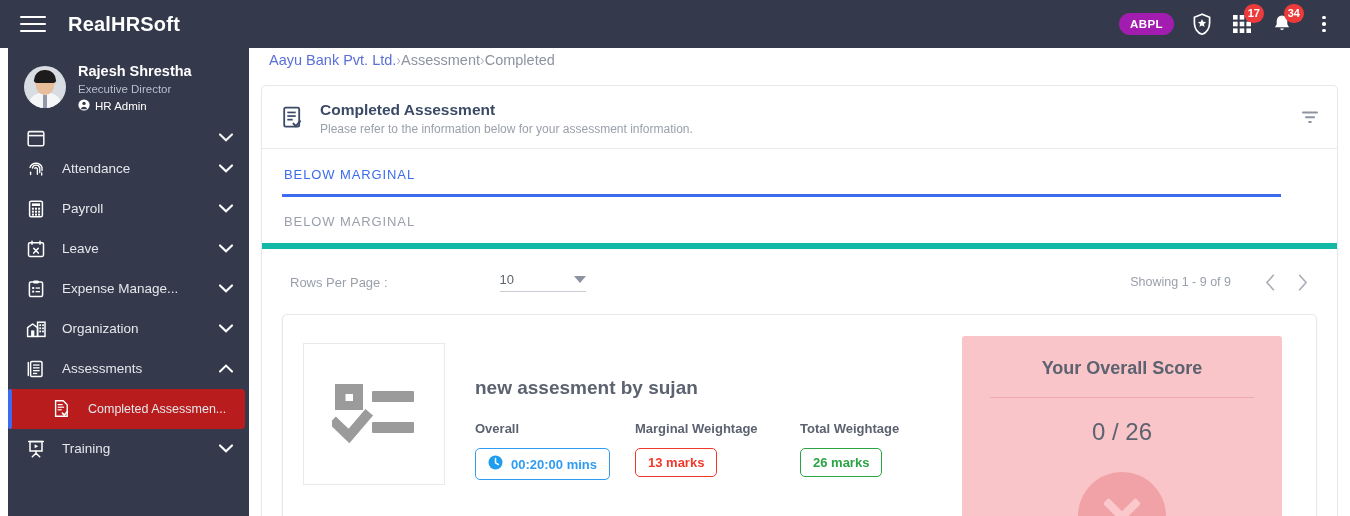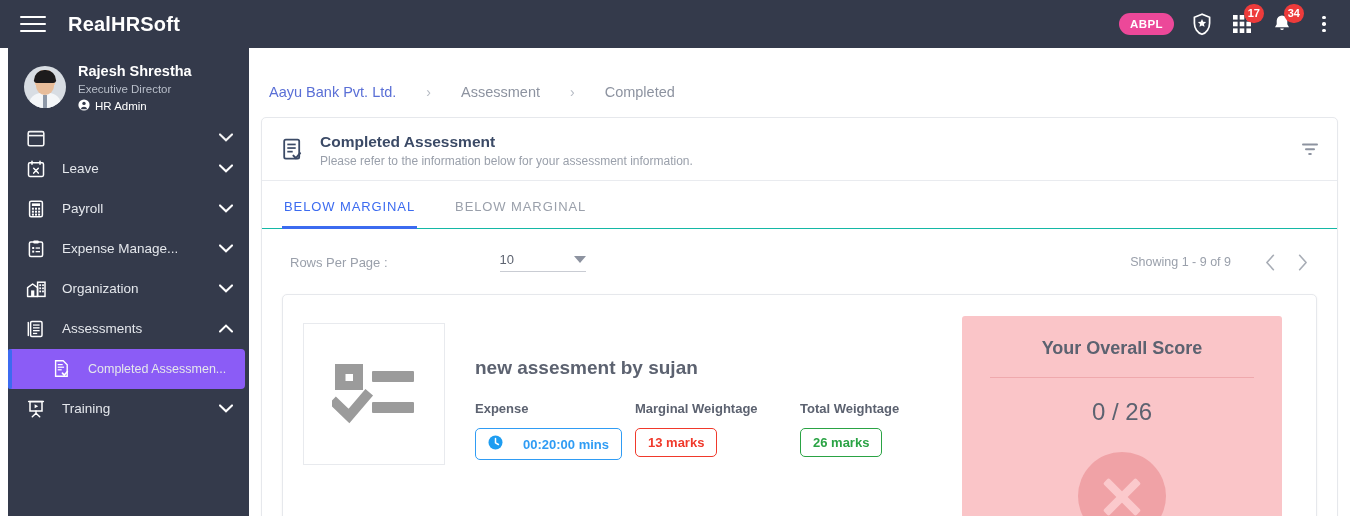--- a/index.html
+++ b/index.html
@@ -25,21 +25,21 @@
   }
   .hamburger span { display: block; height: 2px; background: #ffffff; border-radius: 1px; }
   .brand {
     color: #ffffff; font-size: 20px; font-weight: 700; letter-spacing: .2px;
   }
   .topbar-right {
     margin-left: auto; display: flex; align-items: center; gap: 16px;
     padding-right: 16px;
   }
   .org-chip {
-    background: #ec4899; color: #fff; font-size: 11.5px; font-weight: 700;
+    background: #a21caf; color: #fff; font-size: 11.5px; font-weight: 700;
     padding: 5px 11px; border-radius: 14px; letter-spacing: .4px;
   }
   .ticon { width: 24px; height: 24px; position: relative; cursor: pointer;
            display: flex; align-items: center; justify-content: center; }
   .ticon svg { display: block; }
   .badge {
     position: absolute; top: -8px; right: -10px; min-width: 19px; height: 19px;
     background: #ed3b3b; color: #fff; border-radius: 10px;
     font-size: 11px; font-weight: 700; line-height: 19px; text-align: center;
     padding: 0 4px;
@@ -82,37 +82,37 @@
   .navitem .nicon { width: 26px; flex: 0 0 26px; display: flex; align-items: center; }
   .navitem .nlabel { margin-left: 10px; white-space: nowrap; overflow: hidden; }
   .navitem .chev { margin-left: auto; margin-right: 24px; }
   .navitem.cut { height: 22px; overflow: hidden; opacity: .95; }
   .subitem {
     display: flex; align-items: center; height: 40px; padding-left: 44px;
     color: #e4e7ec; font-size: 12.5px; cursor: pointer; position: relative;
   }
   .subitem .nicon { width: 24px; flex: 0 0 24px; display: flex; align-items: center; }
   .subitem .nlabel { margin-left: 12px; white-space: nowrap; overflow: hidden; }
-  .subitem.active { background: #8b5cf6; border-radius: 4px; margin-right: 12px; }
+  .subitem.active { background: #b91c1c; border-radius: 4px; margin-right: 12px; }
   .subitem.active::before {
     content: ""; position: absolute; left: 0; top: 0; bottom: 0; width: 4px;
     background: #3c6bf0; border-radius: 2px;
   }
   .sb-track {
     position: absolute; left: 243px; top: 65px; width: 6px; height: 403px;
     background: #cfcdc6; border-radius: 3px;
   }
 
   
   .main {
     position: absolute; top: 48px; left: 249px; width: 1101px; height: 468px;
     background: #ffffff; overflow: hidden;
   }
   .breadcrumb {
-    display: flex; align-items: center; gap: 30px; padding: 36px 0 0 20px;
+    display: flex; align-items: center; gap: 0; padding: 4px 0 0 20px;
     font-size: 14.5px;
   }
   .bc-link { color: #5a6fd6; cursor: pointer; }
   .bc-sep { color: #b6bbc4; font-size: 14px; }
   .bc-mid { color: #8d93a0; cursor: pointer; }
   .bc-cur { color: #8d93a0; }
 
   .card {
     margin: 17px 12px 0 12px; border: 1px solid #e6e8ec;
     border-radius: 5px; background: #fff; width: 1077px;
@@ -120,21 +120,21 @@
   }
   .card-head {
     display: flex; align-items: center; padding: 14px 18px 12px 18px;
     border-bottom: 1px solid #e9ebef;
   }
   .ch-icon { flex: 0 0 28px; margin-right: 12px; display: flex; align-items: center; }
   .ch-title { color: #3b4a66; font-size: 15.5px; font-weight: 600; line-height: 1.25; }
   .ch-sub { color: #9aa0ab; font-size: 12px; margin-top: 3px; }
   .ch-filter { margin-left: auto; cursor: pointer; display: flex; align-items: center; }
 
-  .tabs { display: flex; padding: 0 20px; border-bottom: 1px solid #14b8a6; }
+  .tabs { display: flex; padding: 0 20px; border-bottom: 6px solid #14b8a6; flex-direction: column; }
   .tab {
     padding: 18px 2px 14px 2px; margin-right: 36px; font-size: 13px;
     letter-spacing: .9px; color: #9aa0ab; cursor: pointer; position: relative;
   }
   .tab.active { color: #3c6bf0; }
   .tab.active::after {
     content: ""; position: absolute; left: 0; right: 0; bottom: -1px; height: 3px;
     background: #3c6bf0;
   }
 
@@ -165,21 +165,21 @@
     flex: 0 0 142px; display: flex; align-items: center; justify-content: center;
   }
   .info { margin: 62px 0 0 30px; flex: 1 1 auto; }
   .a-title { color: #5c6270; font-size: 19px; font-weight: 700; }
   .meta-row { display: flex; margin-top: 22px; }
   .meta { margin-right: 0; }
   .meta.m1 { width: 160px; }
   .meta.m2 { width: 165px; }
   .meta-label { color: #5c6270; font-size: 13px; font-weight: 700; }
   .pill {
-    display: inline-flex; align-items: center; gap: 20px; margin-top: 12px;
+    display: inline-flex; align-items: center; gap: 8px; margin-top: 12px;
     border: 1px solid; border-radius: 5px; padding: 6px 12px;
     font-size: 13px; font-weight: 700;
   }
   .pill.blue { border-color: #2f9cf4; color: #2f9cf4; }
   .pill.red { border-color: #f0392b; color: #f0392b; }
   .pill.green { border-color: #2aa344; color: #2aa344; }
 
   .score {
     position: absolute; right: 34px; top: 21px; width: 320px; height: 230px;
     background: #fac5c8; border-radius: 3px; text-align: center;
@@ -287,30 +287,31 @@
           </svg>
       </span>
       <span class="nlabel"></span>
       <span class="chev">
         <svg width="14" height="9" viewBox="0 0 14 9">
             <path d="M1 1.4 7 7.2l6-5.8" fill="none" stroke="#fff" stroke-width="2.1" stroke-linecap="round"></path>
           </svg>
       </span>
     </div>
 
-
-    <div class="navitem">
-      <span class="nicon">
-        <svg width="20" height="20" viewBox="0 0 20 20">
-            <rect x="2.5" y="3.8" width="15" height="13.6" rx="1.4" fill="none" stroke="#fff" stroke-width="1.5"></rect>
-            <path d="M6 2.2v3M14 2.2v3" stroke="#fff" stroke-width="1.5" stroke-linecap="round"></path>
-            <path d="M7.7 9.3l4.6 4.8M12.3 9.3l-4.6 4.8" stroke="#fff" stroke-width="1.5" stroke-linecap="round"></path>
-          </svg>
-      </span>
-      <span class="nlabel">Leave</span>
+    <div class="navitem">
+      <span class="nicon">
+        <svg width="20" height="20" viewBox="0 0 20 20" fill="none" stroke="#fff" stroke-width="1.35" stroke-linecap="round">
+          <path d="M4 8.4a6.4 6.4 0 0 1 12 0v3.1"></path>
+            <path d="M6.4 9a3.8 3.8 0 0 1 7.4 0v4.6"></path>
+          <path d="M8.8 9.3a1.5 1.5 0 0 1 2.6 1v5"></path>
+            <path d="M4.6 13.2v2.3"></path>
+            <path d="M15.7 14v2"></path>
+        </svg>
+      </span>
+      <span class="nlabel">Attendance</span>
       <span class="chev">
         <svg width="14" height="9" viewBox="0 0 14 9">
             <path d="M1 1.4 7 7.2l6-5.8" fill="none" stroke="#fff" stroke-width="2.1" stroke-linecap="round"></path>
           </svg>
       </span>
     </div>
 
     <div class="navitem">
       <span class="nicon">
         <svg width="20" height="20" viewBox="0 0 20 20">
@@ -333,20 +334,36 @@
       <span class="chev">
         <svg width="14" height="9" viewBox="0 0 14 9">
             <path d="M1 1.4 7 7.2l6-5.8" fill="none" stroke="#fff" stroke-width="2.1" stroke-linecap="round"></path>
           </svg>
       </span>
     </div>
 
     <div class="navitem">
       <span class="nicon">
         <svg width="20" height="20" viewBox="0 0 20 20">
+            <rect x="2.5" y="3.8" width="15" height="13.6" rx="1.4" fill="none" stroke="#fff" stroke-width="1.5"></rect>
+            <path d="M6 2.2v3M14 2.2v3" stroke="#fff" stroke-width="1.5" stroke-linecap="round"></path>
+            <path d="M7.7 9.3l4.6 4.8M12.3 9.3l-4.6 4.8" stroke="#fff" stroke-width="1.5" stroke-linecap="round"></path>
+          </svg>
+      </span>
+      <span class="nlabel">Leave</span>
+      <span class="chev">
+        <svg width="14" height="9" viewBox="0 0 14 9">
+            <path d="M1 1.4 7 7.2l6-5.8" fill="none" stroke="#fff" stroke-width="2.1" stroke-linecap="round"></path>
+          </svg>
+      </span>
+    </div>
+
+    <div class="navitem">
+      <span class="nicon">
+        <svg width="20" height="20" viewBox="0 0 20 20">
             <rect x="3.4" y="3" width="13.2" height="14.6" rx="1.5" fill="none" stroke="#fff" stroke-width="1.5"></rect>
             <rect x="7.2" y="1.4" width="5.6" height="3.1" rx="1" fill="#fff"></rect>
             <g fill="#fff">
               <rect x="6.2" y="8" width="2" height="2"></rect>
               <rect x="9.6" y="8.4" width="4.4" height="1.3"></rect>
               <rect x="6.2" y="11.6" width="2" height="2"></rect>
               <rect x="9.6" y="12" width="4.4" height="1.3"></rect>
             </g>
           </svg>
       </span>
@@ -518,21 +535,21 @@
             <rect x="40" y="44" width="42" height="11" rx="1" fill="#9b9b9b"></rect>
           </svg>
         </span>
       </div>
 
       <div class="info">
         <div class="a-title">new assesment by sujan</div>
         <div class="meta-row">
 
           <div class="meta m1">
-            <div class="meta-label">Expense</div>
+            <div class="meta-label">Overall</div>
             <div class="pill blue">
               <span>
                 <svg width="15" height="15" viewBox="0 0 15 15">
                     <circle cx="7.5" cy="7.5" r="7" fill="#1e9df1"></circle>
                     <path d="M7.5 3.6v4.2l2.9 1.7" fill="none" stroke="#ffffff" stroke-width="1.5" stroke-linecap="round"></path>
                   </svg>
               </span>
               <span>00:20:00 mins</span>
             </div>
           </div>

